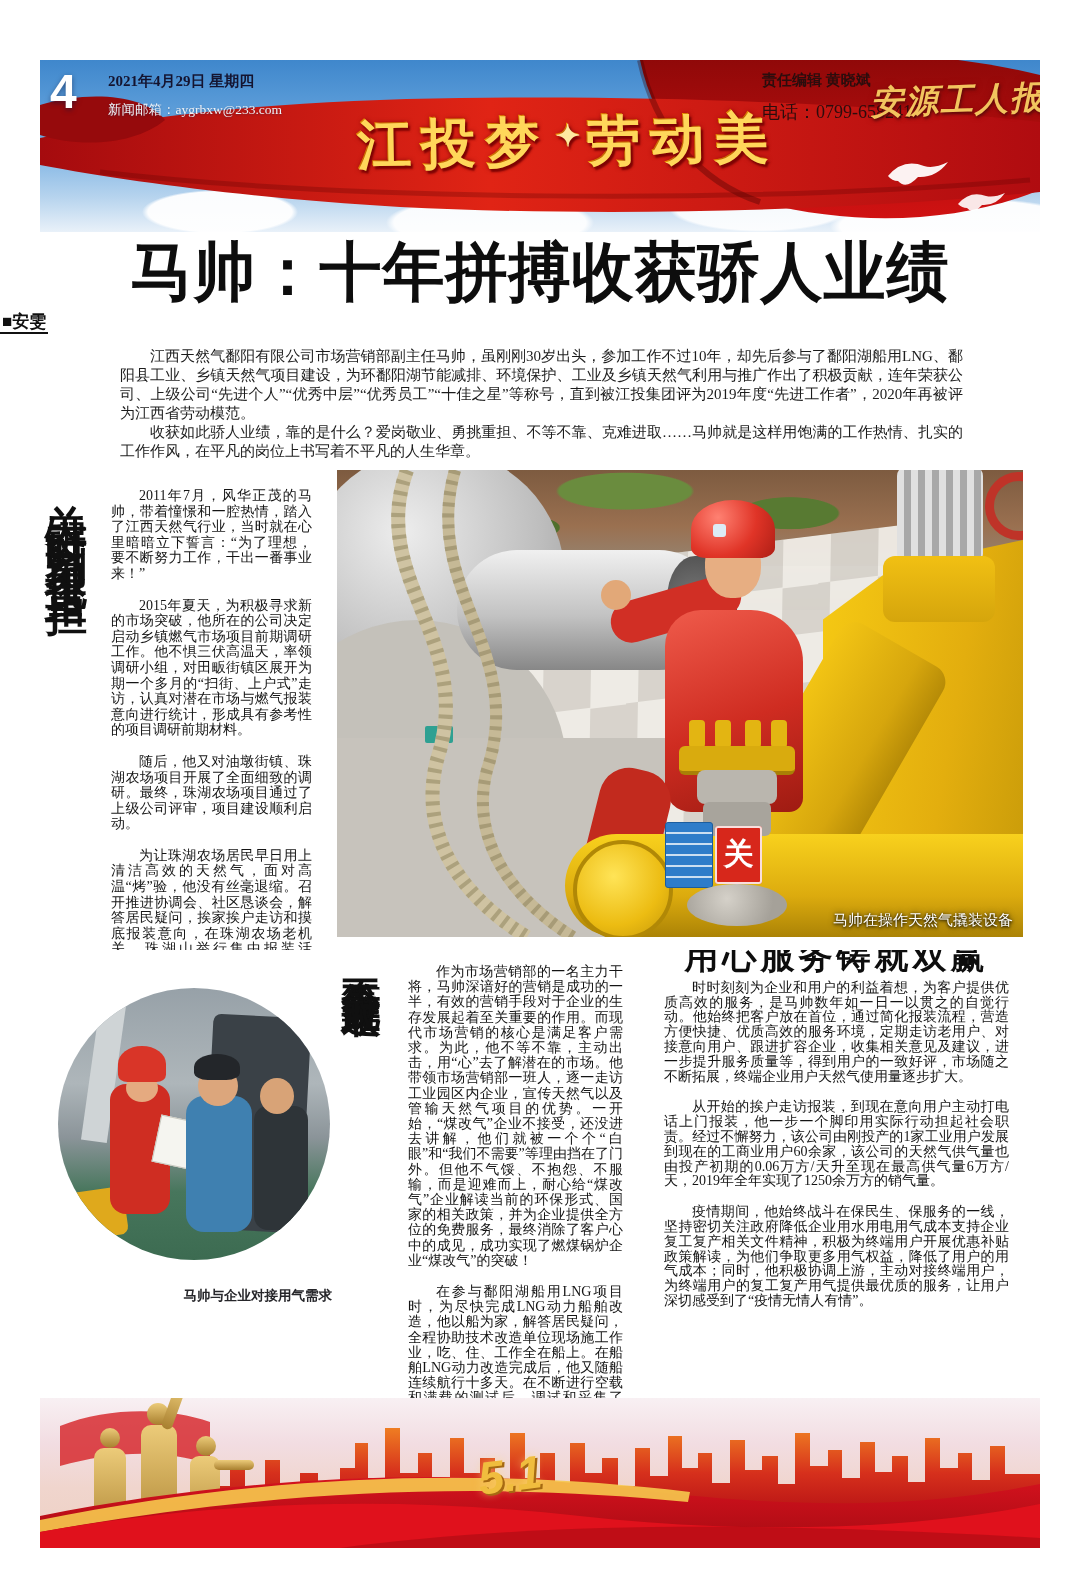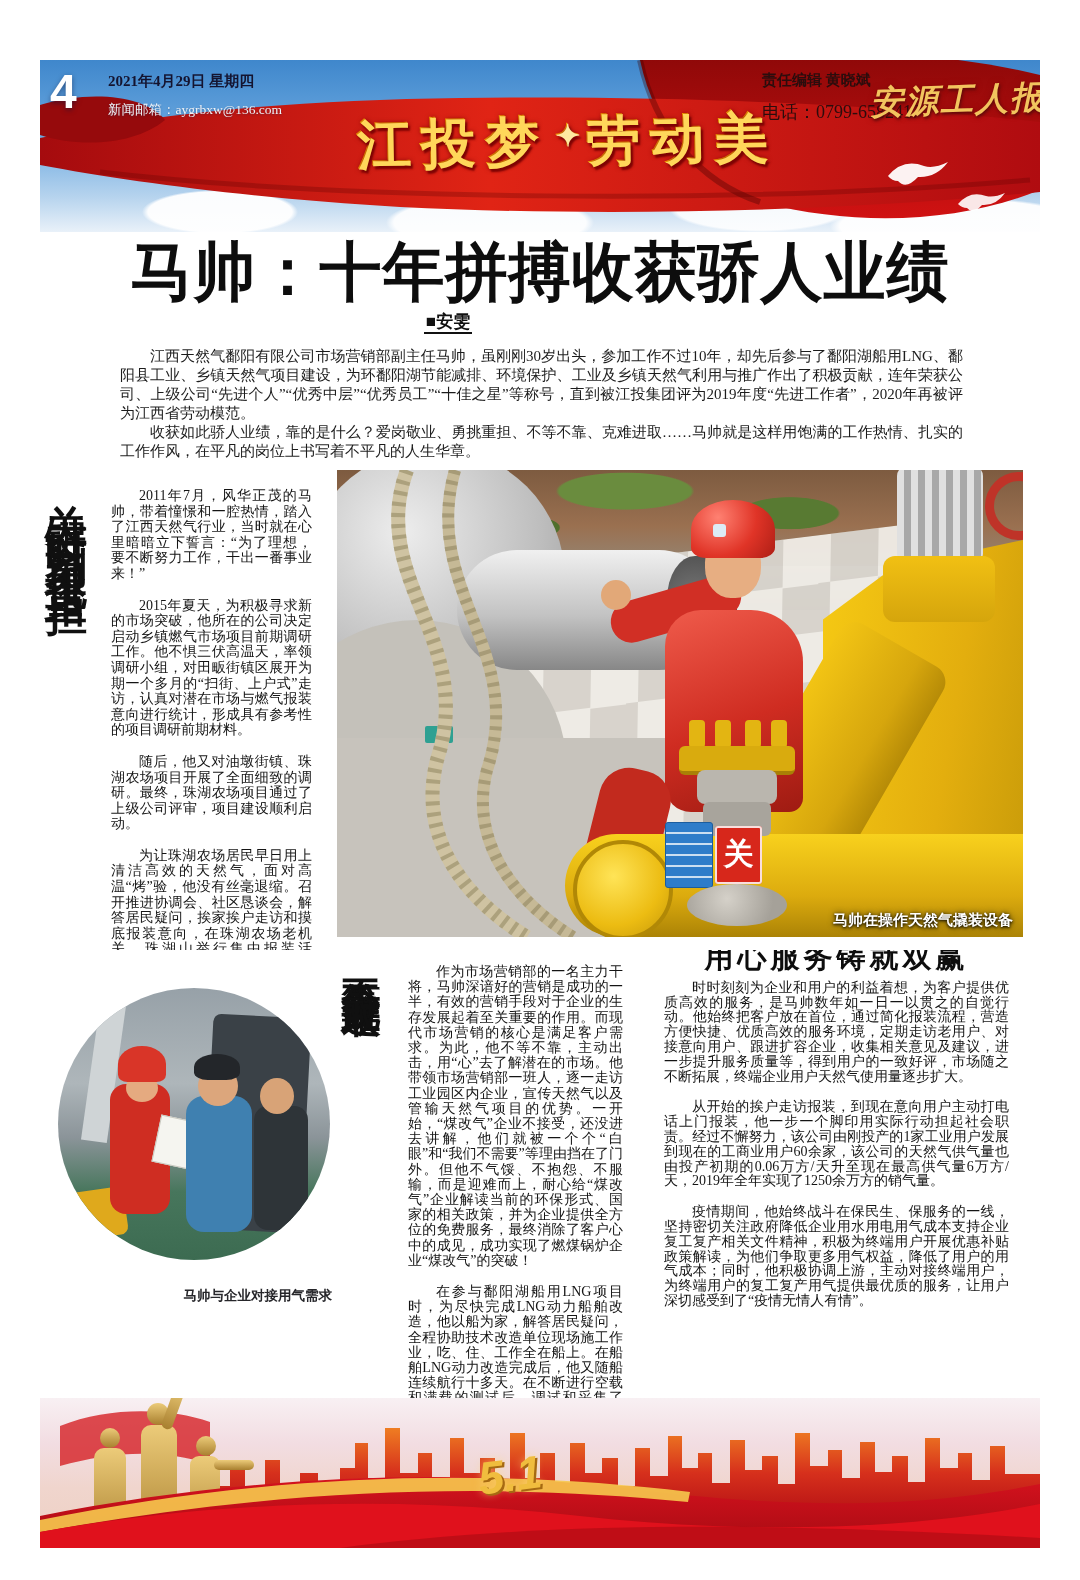--- a/index.html
+++ b/index.html
@@ -30,42 +30,42 @@
                letter-spacing:10px;color:#ffd75a;transform:translateX(28px) rotate(-1deg);
                font-family:"Liberation Sans",sans-serif;white-space:nowrap;
                text-shadow:0 0 5px #7e0404,2px 3px 2px #7e0404,-1px -1px 0 #ffb300;}
   .banner-text .star{font-size:30px;vertical-align:14px;letter-spacing:0;padding:0 6px;color:#ffe9a0;}
   .doves{position:absolute;left:838px;top:86px;}
 
   
   .headline{position:absolute;left:0;top:230px;width:1080px;text-align:center;margin:0;
             font-family:"Liberation Sans","DejaVu Sans",sans-serif;font-weight:900;
             font-size:62px;letter-spacing:1px;color:#0d0d0d;transform:scaleY(1.04);}
-  .byline{position:absolute;left:0;top:310px;width:896px;text-align:center;font-size:17px;
+  .byline{position:absolute;left:0;top:310px;width:896px;text-align:left;font-size:17px;
           font-weight:bold;color:#111;}
   .byline span{border-bottom:2px solid #111;padding:0 2px 1px;}
 
   
   .intro{position:absolute;left:120px;top:347px;width:843px;font-size:15px;line-height:19px;
          color:#1c1c1c;text-align:justify;}
   .intro p{margin:0;text-indent:2em;}
 
   
   .vtitle{writing-mode:vertical-rl;text-orientation:upright;font-weight:900;color:#101010;
           font-family:"Liberation Serif",serif;}
   .vtitle1{left:44px;top:470px;height:480px;width:50px;font-size:42px;letter-spacing:13px;}
   .vtitle2{left:336px;top:948px;height:350px;width:52px;font-size:39px;letter-spacing:3px;}
 
   
   .col{color:#141414;text-align:justify;}
   .col p{margin:16px;text-indent:2em;}
   .col1{left:95px;top:472px;width:233px;height:478px;font-size:14px;line-height:15.6px;overflow:hidden;}
   .col2{left:392px;top:948px;width:247px;height:454px;font-size:14px;line-height:15.2px;overflow:hidden;}
   .col3{left:648px;top:950px;width:377px;height:452px;font-size:14px;line-height:14.8px;overflow:hidden;}
-  .col3 h2{margin:0 0 12px 0;text-align:center;font-size:29px;letter-spacing:4px;color:#0d0d0d;
+  .col3 h2{margin:0 0 12px 0;text-align:center;font-size:34px;letter-spacing:4px;color:#0d0d0d;
            font-weight:900;text-indent:0;}
 
   
   .photo-main{position:absolute;left:337px;top:470px;width:686px;height:467px;overflow:hidden;
               background:#cfc9c0;margin:0;}
   .ph{position:absolute;}
   .soil{left:0;top:0;width:686px;height:102px;
         background:linear-gradient(180deg,#7d5b40,#9a7050 55%,#94897a 100%);}
   .grassband{left:0;top:0;width:686px;height:96px;
       background:
@@ -121,21 +121,21 @@
         border-bottom:4px solid #a97f06;}
   .vgray1{left:360px;top:300px;width:80px;height:34px;background:#bab6ae;border-radius:8px;}
   .vgray2{left:366px;top:332px;width:68px;height:34px;background:#a8a49c;border-radius:6px;}
   .vtag-blue{left:328px;top:352px;width:46px;height:64px;background:#2e7cc9;border:1px solid #1c5d9e;
         border-radius:3px;background-image:repeating-linear-gradient(180deg,transparent 0 9px,rgba(255,255,255,.75) 9px 11px);}
   .vsign-red{left:378px;top:356px;width:47px;height:58px;background:#d7271b;border-radius:3px;
         box-shadow:inset 0 0 0 2px rgba(255,255,255,.85);color:#fff;font-weight:900;font-size:30px;
         text-align:center;line-height:56px;font-family:"Liberation Sans",sans-serif;}
   .vflange-low{left:350px;top:414px;width:100px;height:42px;border-radius:50%;
         background:radial-gradient(circle at 40% 35%,#d5d1c9,#a5a199 70%);}
-  .main-caption{right:10px;bottom:7px;color:#fff;font-size:15px;font-weight:bold;
+  .main-caption{right:10px;bottom:7px;color:#fff;font-size:15px;font-weight:normal;
         text-shadow:0 1px 3px #000,0 0 6px rgba(0,0,0,.75);}
 
   
   .photo-circle{position:absolute;left:58px;top:988px;width:272px;height:272px;border-radius:50%;
         overflow:hidden;margin:0;
         background:linear-gradient(180deg,#97a1a8 0%,#aeb6ba 35%,#8b9499 55%,#47765c 75%,#3c6b51 100%);}
   .cp-pipe{left:34px;top:-6px;width:26px;height:160px;background:#cfd4d6;transform:rotate(8deg);}
   .cp-boiler{left:150px;top:28px;width:98px;height:215px;background:#3a4147;border-radius:8px;
         transform:rotate(3deg);}
   .cp-yellow{left:6px;top:202px;width:62px;height:48px;background:#dfa91c;border-radius:8px;
@@ -183,21 +183,21 @@
       </defs>
       <path d="M 600 0 C 740 -18 900 -10 1000 15 L 1000 130 C 920 162 820 168 720 142 C 660 122 615 70 600 0 Z" fill="url(#gA)"></path>
       <path d="M 0 78 C 120 52 260 40 420 38 C 640 35 840 45 1000 62 L 1000 132 C 800 152 560 157 360 147 C 220 139 90 122 0 105 Z" fill="url(#gB)"></path>
       <path d="M 0 45 C 50 30 105 35 125 60 C 95 85 40 88 0 75 Z" fill="#960a0c"></path>
       <path d="M 600 0 C 615 70 660 122 720 142" stroke="rgba(60,0,0,.35)" stroke-width="6" fill="none"></path>
       <path d="M 60 112 C 300 140 700 145 990 120" stroke="rgba(90,0,0,.28)" stroke-width="5" fill="none"></path>
     </svg>
 
     <div class="abs pagenum">4</div>
     <div class="abs meta-date">2021年4月29日  星期四</div>
-    <div class="abs meta-email">新闻邮箱：aygrbxw@136.com</div>
+    <div class="abs meta-email">新闻邮箱：aygrbxw@233.com</div>
     <div class="abs meta-editor">责任编辑  黄晓斌</div>
     <div class="abs meta-phone">电话：0799-6582417</div>
     <div class="abs masthead">安源工人报</div>
 
     <div class="abs banner-text">
       <span>江投梦</span><span class="star">✦</span><span>劳动美</span>
     </div>
 
     <svg class="doves" width="150" height="80" viewBox="0 0 150 80">
       <path d="M10 30 Q25 12 46 20 Q56 23 70 16 Q58 32 40 31 Q28 44 20 35 Q14 35 10 30 Z" fill="#fff" opacity=".95"></path>

